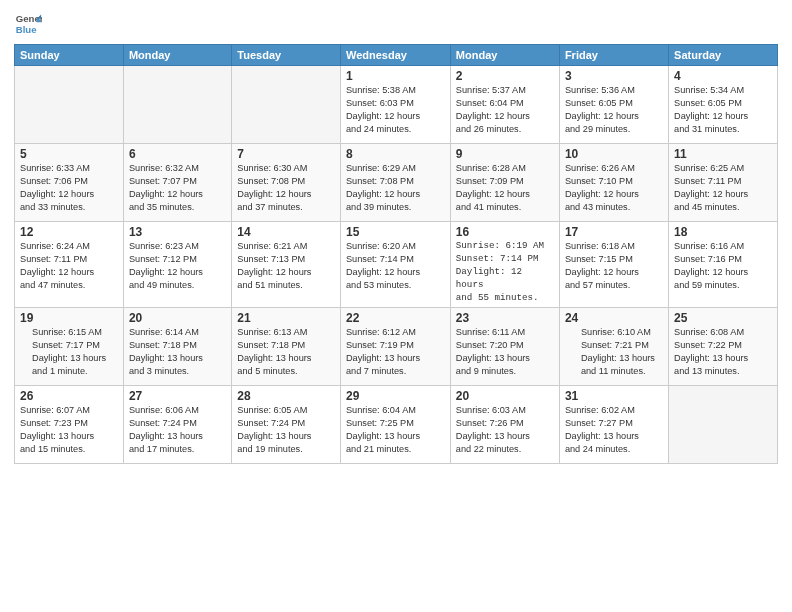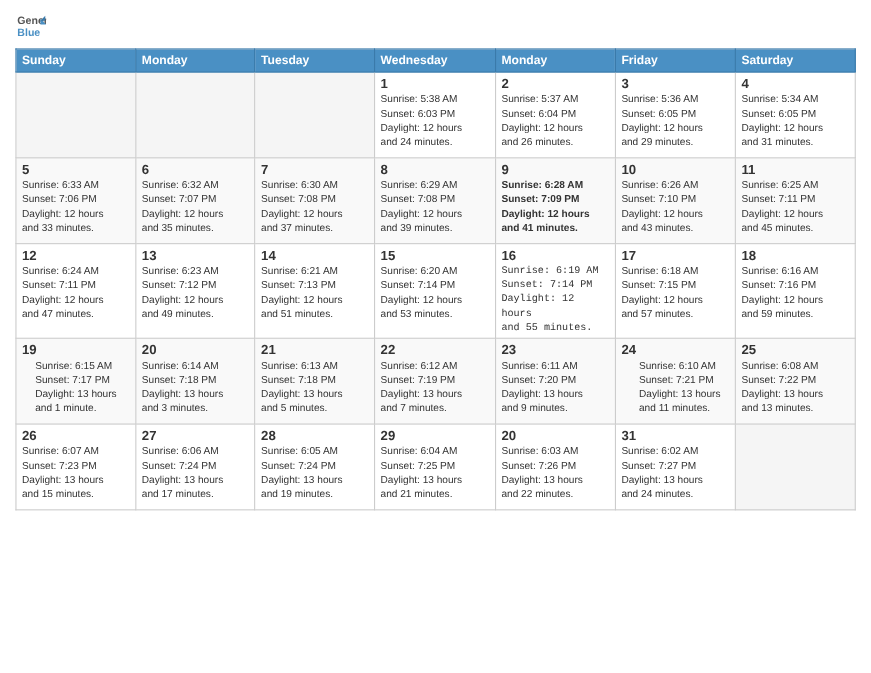--- a/index.html
+++ b/index.html
@@ -176,21 +176,21 @@
           </td>
           <td>
             <span class="day-num">8</span>
             <div class="day-info" style="white-space: pre-line;">Sunrise: 6:29 AM
 Sunset: 7:08 PM
 Daylight: 12 hours
 and 39 minutes.</div>
           </td>
           <td>
             <span class="day-num">9</span>
-            <div class="day-info" style="white-space: pre-line; font-weight: bold;">Sunrise: 6:28 AM
+            <div class="day-info" style="white-space: pre-line;">Sunrise: 6:28 AM
 Sunset: 7:09 PM
 Daylight: 12 hours
 and 41 minutes.</div>
           </td>
           <td>
             <span class="day-num">10</span>
             <div class="day-info" style="white-space: pre-line;">Sunrise: 6:26 AM
 Sunset: 7:10 PM
 Daylight: 12 hours
 and 43 minutes.</div>

